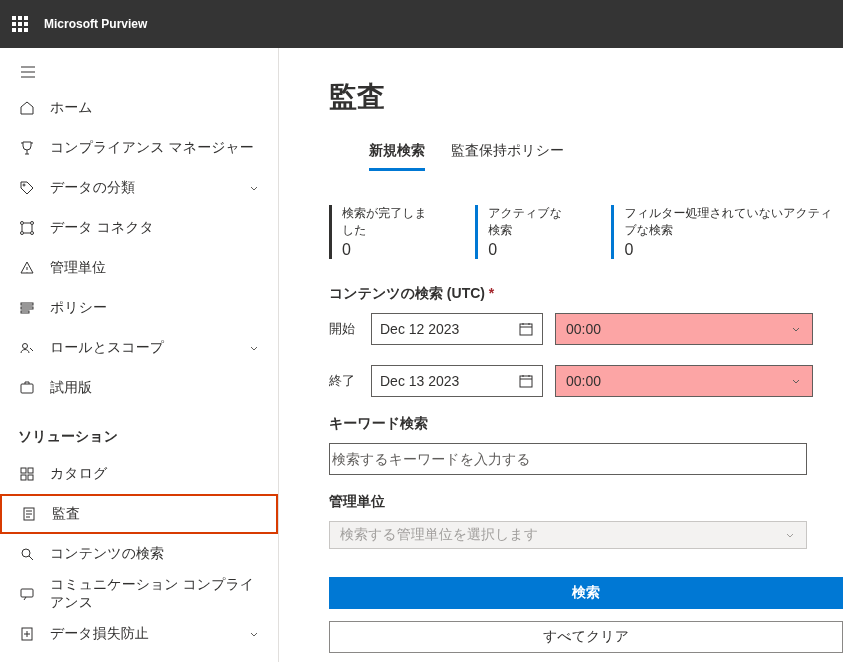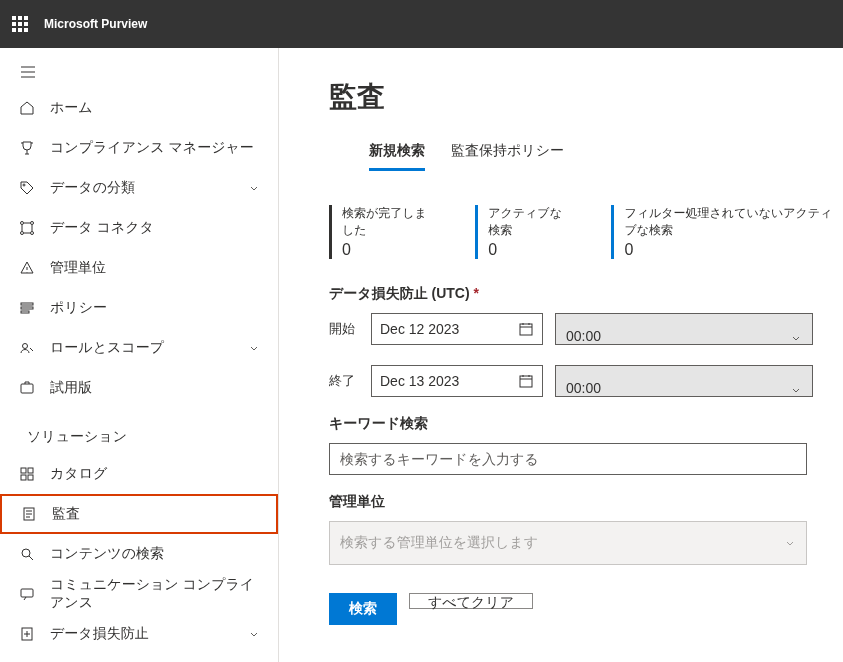--- a/index.html
+++ b/index.html
@@ -41,23 +41,23 @@
       height: 40px;
       padding: 0 18px;
       cursor: pointer;
       color: #323130;
       position: relative;
     }
     .nav-item .icon { width: 18px; height: 18px; margin-right: 14px; display:flex; align-items:center; justify-content:center; color:#323130;}
     .nav-item .label { flex: 1; font-size: 14px; }
     .nav-item .chevron { color:#605e5c; }
     .nav-section-title {
-      padding: 20px 18px 8px 27px;
+      padding: 20px 18px 8px 18px;
       font-size: 14px;
-      font-weight: 400;
+      font-weight: 700;
       color: #323130;
     }
     .nav-item.highlighted {
       border: 2px solid #d83b01;
     }
     .main {
       flex: 1;
       padding: 30px 0 0 50px;
       overflow: hidden;
     }
@@ -74,32 +74,32 @@
     .stat-value { font-size: 16px; font-weight: 400; margin-top: 2px; }
     .field-group { margin-bottom: 18px; }
     .section-label { font-size: 14px; font-weight: 600; margin-bottom: 10px; }
     .req { color: #a4262c; }
     .row { display: flex; align-items: center; gap: 12px; margin-bottom: 18px;}
     .row .rlabel { width: 30px; font-size: 13px; color:#323130;}
     .date-input {
       width: 172px; height: 32px; border:1px solid #605e5c; display:flex; align-items:center; justify-content:space-between; padding:7px 8px; font-size:14px; cursor:pointer; background:#fff;
     }
     .time-input {
-      width: 258px; height:32px; border:1px solid #605e5c; display:flex; align-items:flex-end; justify-content:space-between; padding:0 10px; font-size:14px; cursor:pointer; background:#e5e5e5;
+      width: 258px; height:32px; border:1px solid #605e5c; display:flex; align-items:center; justify-content:space-between; padding:0 10px; font-size:14px; cursor:pointer; background:#fca5a5;
     }
     .text-input {
-      width: 478px; height:32px; border:1px solid #605e5c; padding:0 10px; font-size:14px;
+      width: 478px; height:32px; border:1px solid #605e5c; padding:0 2px; font-size:14px;
     }
     .text-input::placeholder { color:#605e5c; }
     .disabled-input {
-      width: 478px; height:44px; border:1px solid #c8c6c4; background:#f3f2f1; display:flex; align-items:center; justify-content:space-between; padding:0 10px; color:#a19f9d; font-size:14px;
-    }
-    .buttons { display:flex; gap:12px; margin-top: 28px;}
+      width: 478px; height:28px; border:1px solid #c8c6c4; background:#f3f2f1; display:flex; align-items:center; justify-content:space-between; padding:0 10px; color:#a19f9d; font-size:14px;
+    }
+    .buttons { display:flex; gap:12px; margin-top: 28px; flex-direction: column;}
     .btn-primary { background:#0078d4; color:#fff; border:none; height:32px; padding:0 20px; font-size:14px; font-weight:600; cursor:pointer;}
-    .btn-secondary { background:#fff; color:#323130; border:1px solid #8a8886; height:16px; padding:0 18px; font-size:14px; cursor:pointer;}
+    .btn-secondary { background:#fff; color:#323130; border:1px solid #8a8886; height:32px; padding:0 18px; font-size:14px; cursor:pointer;}
     svg { display:block; }
   </style>
 </head>
 <body>
 
 <div class="topbar">
   <div class="waffle-icon">
     <span></span>
       <span></span>
       <span></span>
@@ -281,21 +281,21 @@
         <div class="stat-value">0</div>
       </div>
       <div class="stat c3">
         <div class="stat-label">フィルター処理されていないアクティブな検索</div>
         <div class="stat-value">0</div>
       </div>
     </div>
 
     <div class="field-group">
       <div class="section-label">
-        <span>データ損失防止 (UTC)</span> <span class="req">*</span>
+        <span>コンテンツの検索 (UTC)</span> <span class="req">*</span>
       </div>
       <div class="row">
         <div class="rlabel">開始</div>
         <div class="date-input">
           <span>Dec 12 2023</span>
           <span>
               <svg width="16" height="16" viewBox="0 0 16 16" fill="none" stroke="#323130" stroke-width="1">
                 <rect x="2" y="3" width="12" height="11"></rect>
                 <path d="M2 6h12M5 2v2M11 2v2"></path>
               </svg>

